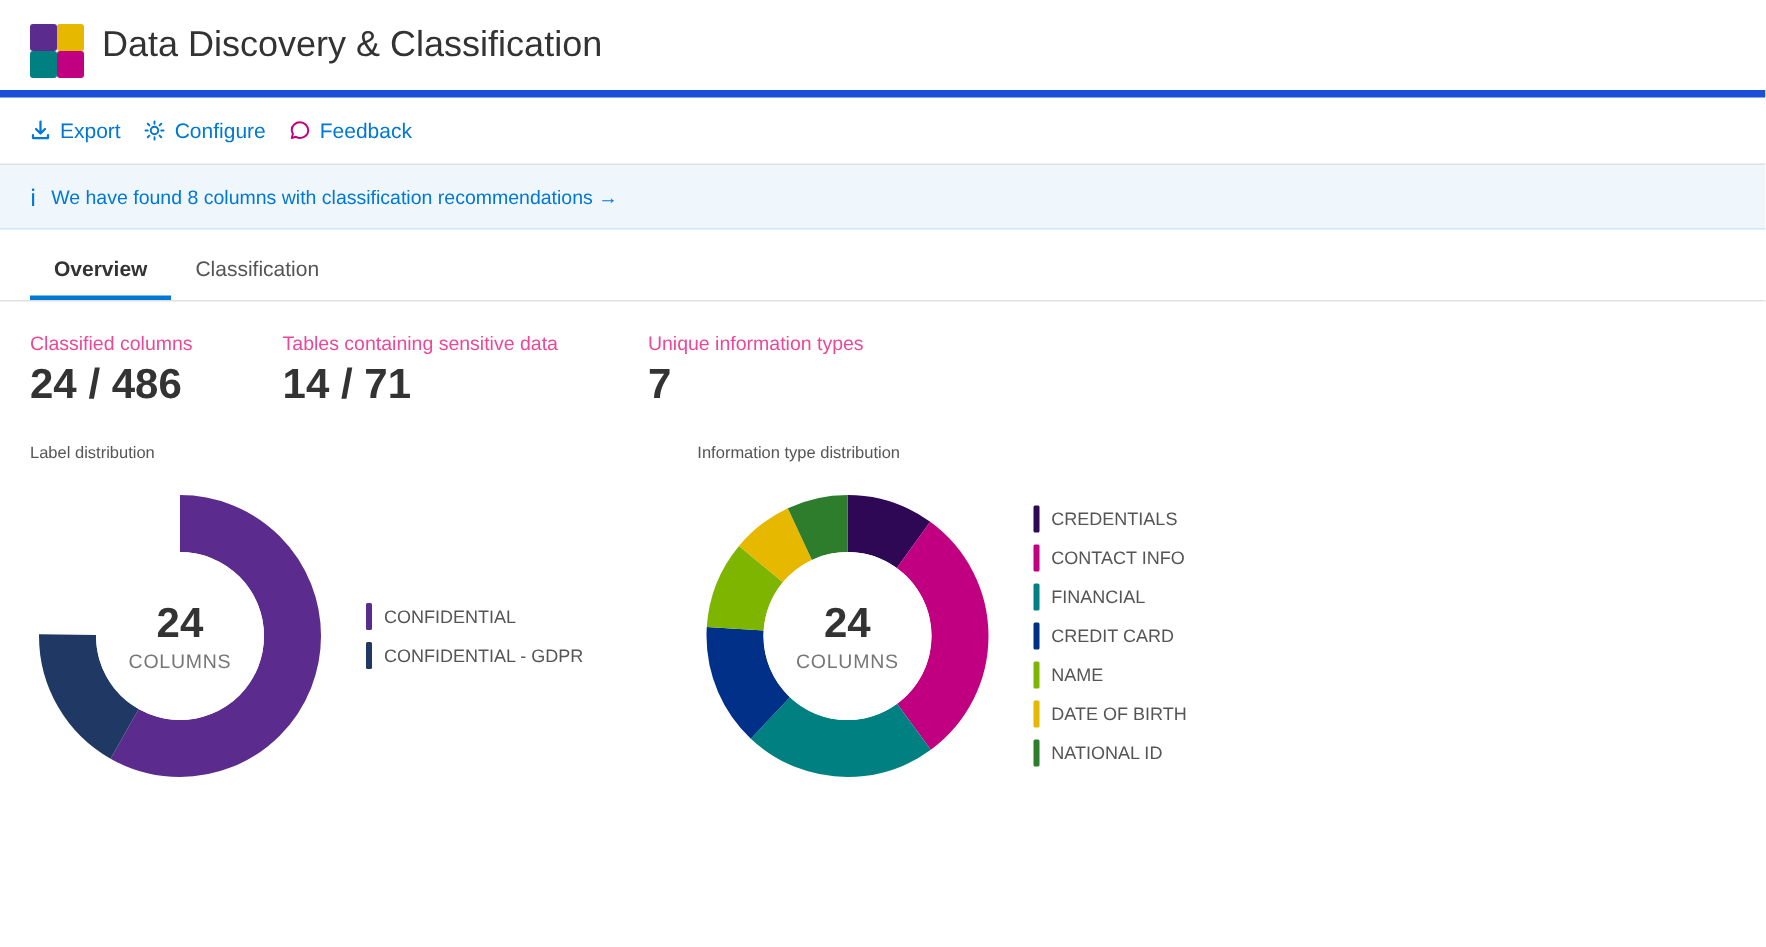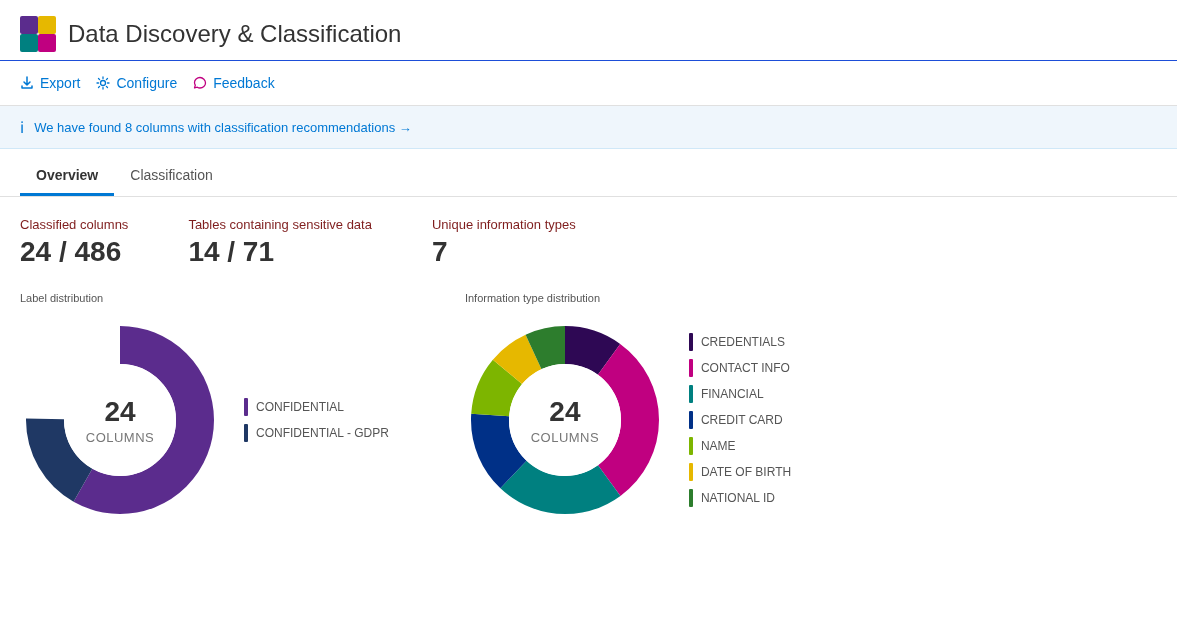--- a/index.html
+++ b/index.html
@@ -1,31 +1,31 @@
 <!DOCTYPE html>
 <html><head>
   <meta charset="utf-8">
   <style>
     * { box-sizing: border-box; margin: 0; padding: 0; }
     body { font-family: 'Segoe UI', Arial, sans-serif; background: #fff; color: #333; font-size: 14px; }
-    .header { display: flex; align-items: center; padding: 16px 20px 8px 20px; border-bottom: 1px solid #1d4ed8; }
+    .header { display: flex; padding: 16px 20px 8px 20px; border-bottom: 5px solid #1d4ed8; }
     .header-icon { width: 36px; height: 36px; margin-right: 12px; }
     .header-title { font-size: 24px; font-weight: 300; color: #333; }
     .toolbar { display: flex; padding: 10px 20px; border-bottom: 1px solid #e0e0e0; gap: 16px; }
     .toolbar-btn { display: flex; align-items: center; gap: 6px; background: none; border: none; cursor: pointer; font-size: 14px; color: #0078d4; padding: 4px 0; }
     .banner { display: flex; align-items: center; padding: 10px 20px; background: #eff6fc; border-bottom: 1px solid #d0e8f8; gap: 10px; color: #0078d4; font-size: 13px; }
     .banner-info-icon { color: #0078d4; font-size: 16px; }
     .tabs { display: flex; align-items: flex-start; padding: 0 20px; border-bottom: 1px solid #e0e0e0; gap: 0; margin-top: 8px; }
     .tab { padding: 10px 16px; cursor: pointer; font-size: 14px; color: #555; border-bottom: 3px solid transparent; font-weight: 400; }
     .tab.active { color: #333; font-weight: 700; border-bottom: 3px solid #0078d4; }
     .tab:not(.active) { border-bottom: 3px solid transparent; }
     .content { padding: 20px 20px; }
     .stats-row { display: flex; gap: 60px; margin-bottom: 24px; }
     .stat-block { display: flex; flex-direction: column; }
-    .stat-label { font-size: 13px; color: #7f1d1d; margin-bottom: 4px; }
+    .stat-label { font-size: 13px; color: #ec4899; margin-bottom: 4px; }
     .stat-value { font-size: 28px; font-weight: 700; color: #333; }
     .charts-row { display: flex; gap: 40px; align-items: flex-start; }
     .chart-section { display: flex; flex-direction: column; }
     .chart-title { font-size: 11px; color: #555; margin-bottom: 16px; }
     .chart-container { display: flex; align-items: center; gap: 24px; }
     .donut-wrapper { position: relative; width: 200px; height: 200px; }
     .donut-center { position: absolute; top: 50%; left: 50%; transform: translate(-50%, -50%); text-align: center; }
     .donut-count { font-size: 28px; font-weight: 700; color: #333; }
     .donut-label { font-size: 13px; color: #777; letter-spacing: 0.5px; margin-top: 2px; }
     .legend { display: flex; flex-direction: column; gap: 8px; }

